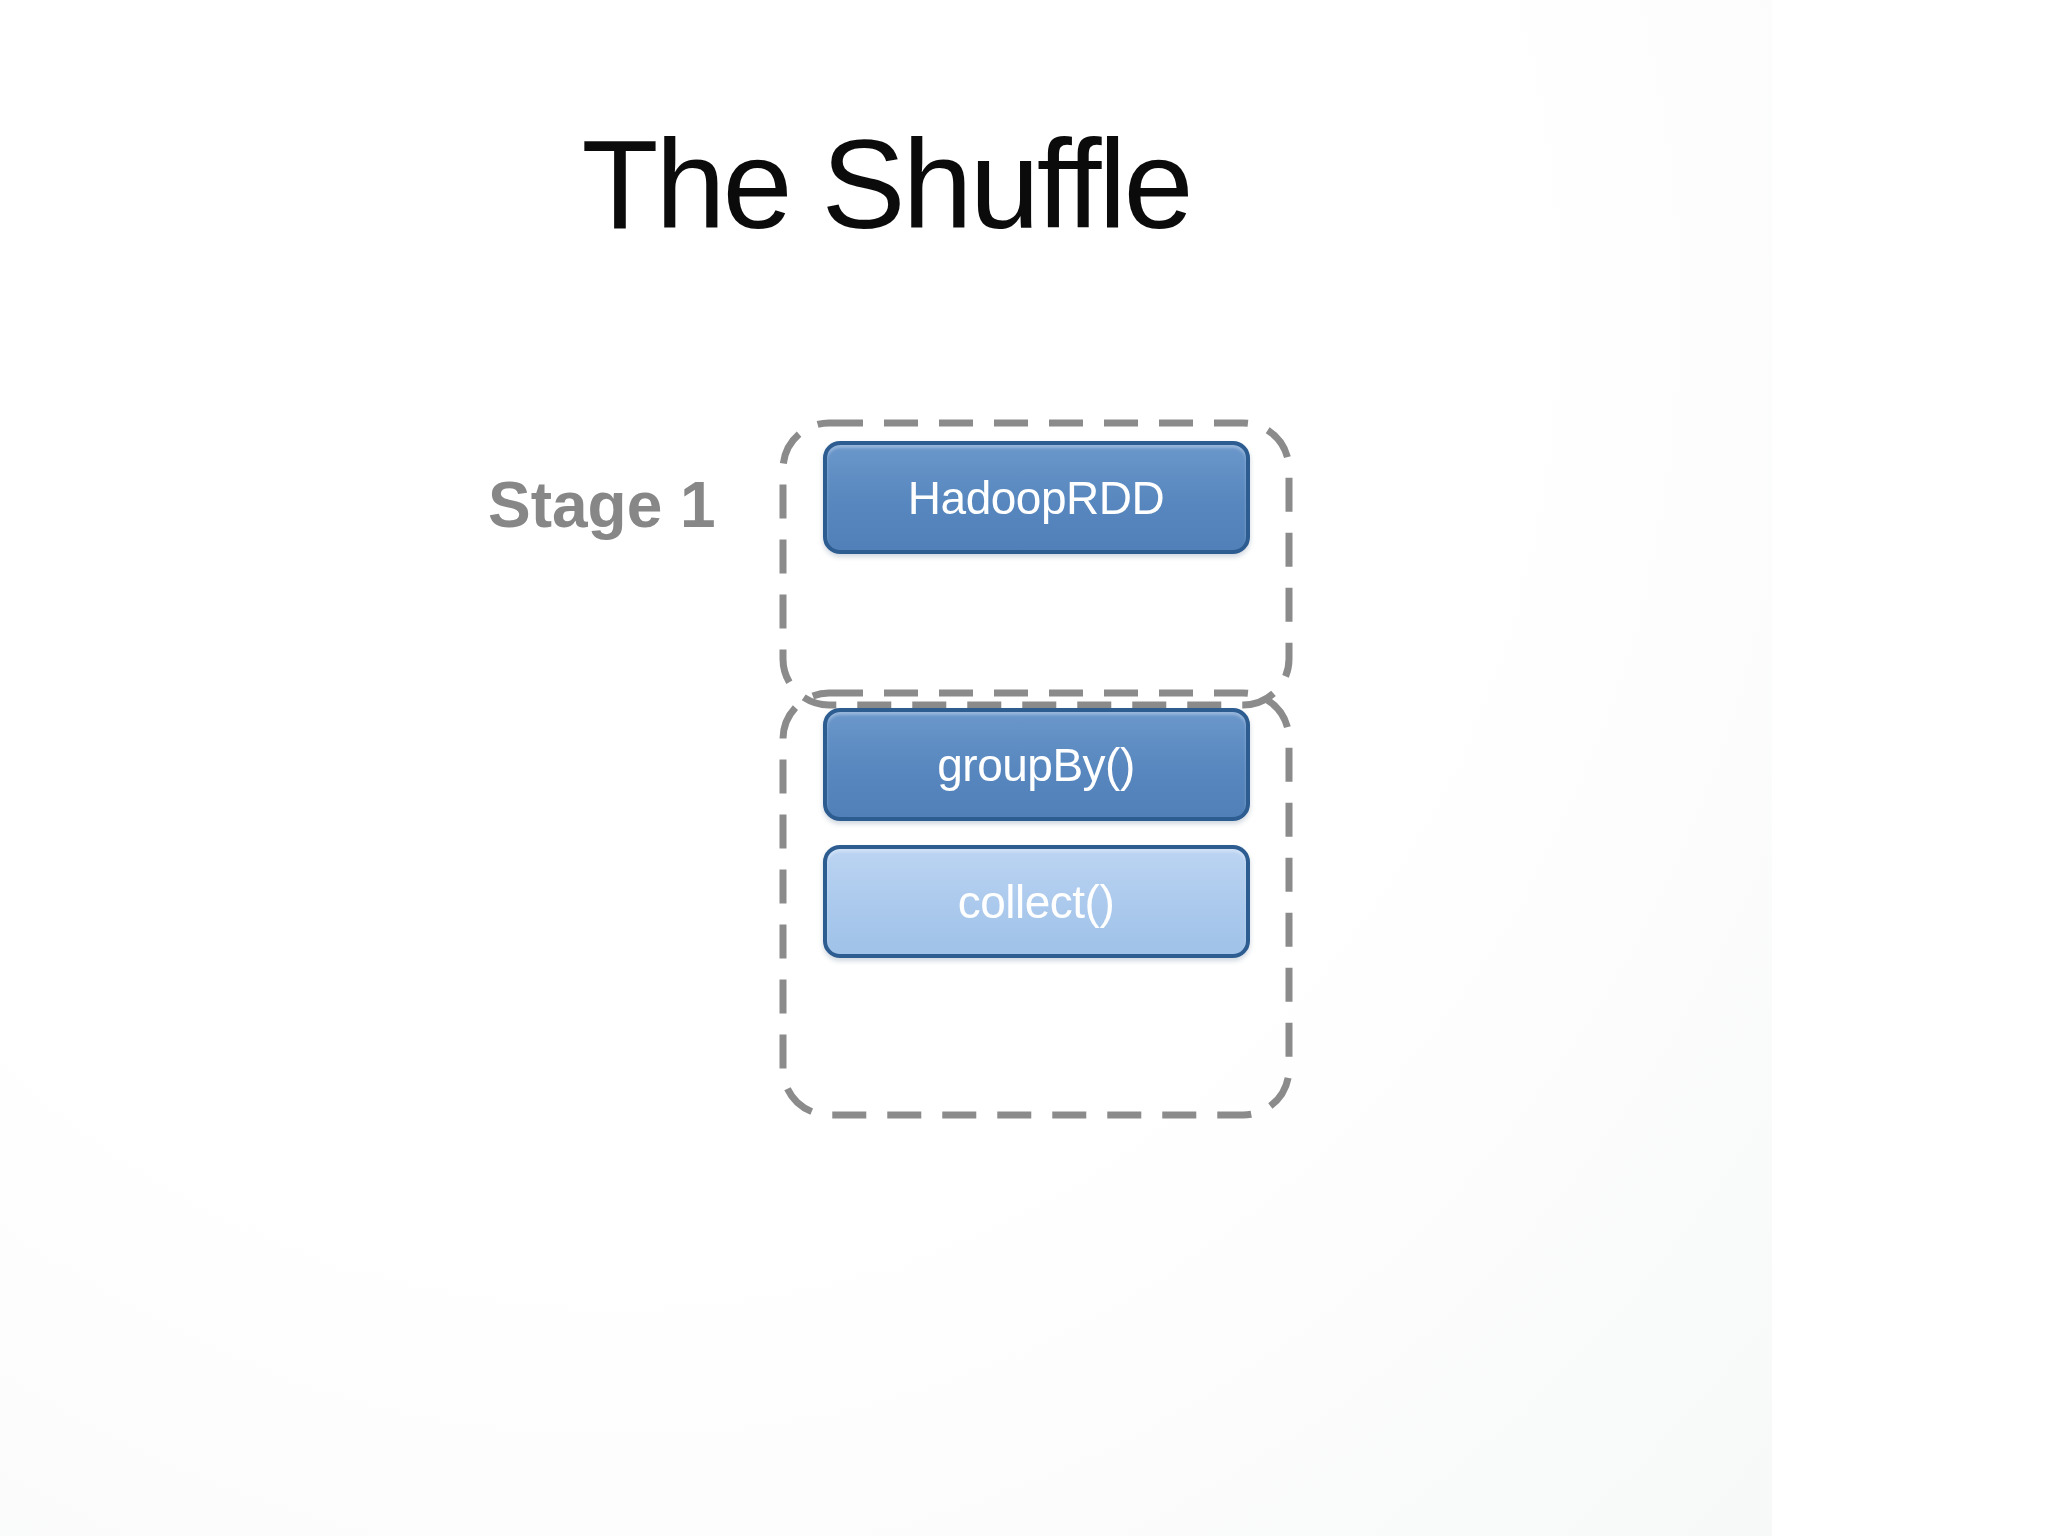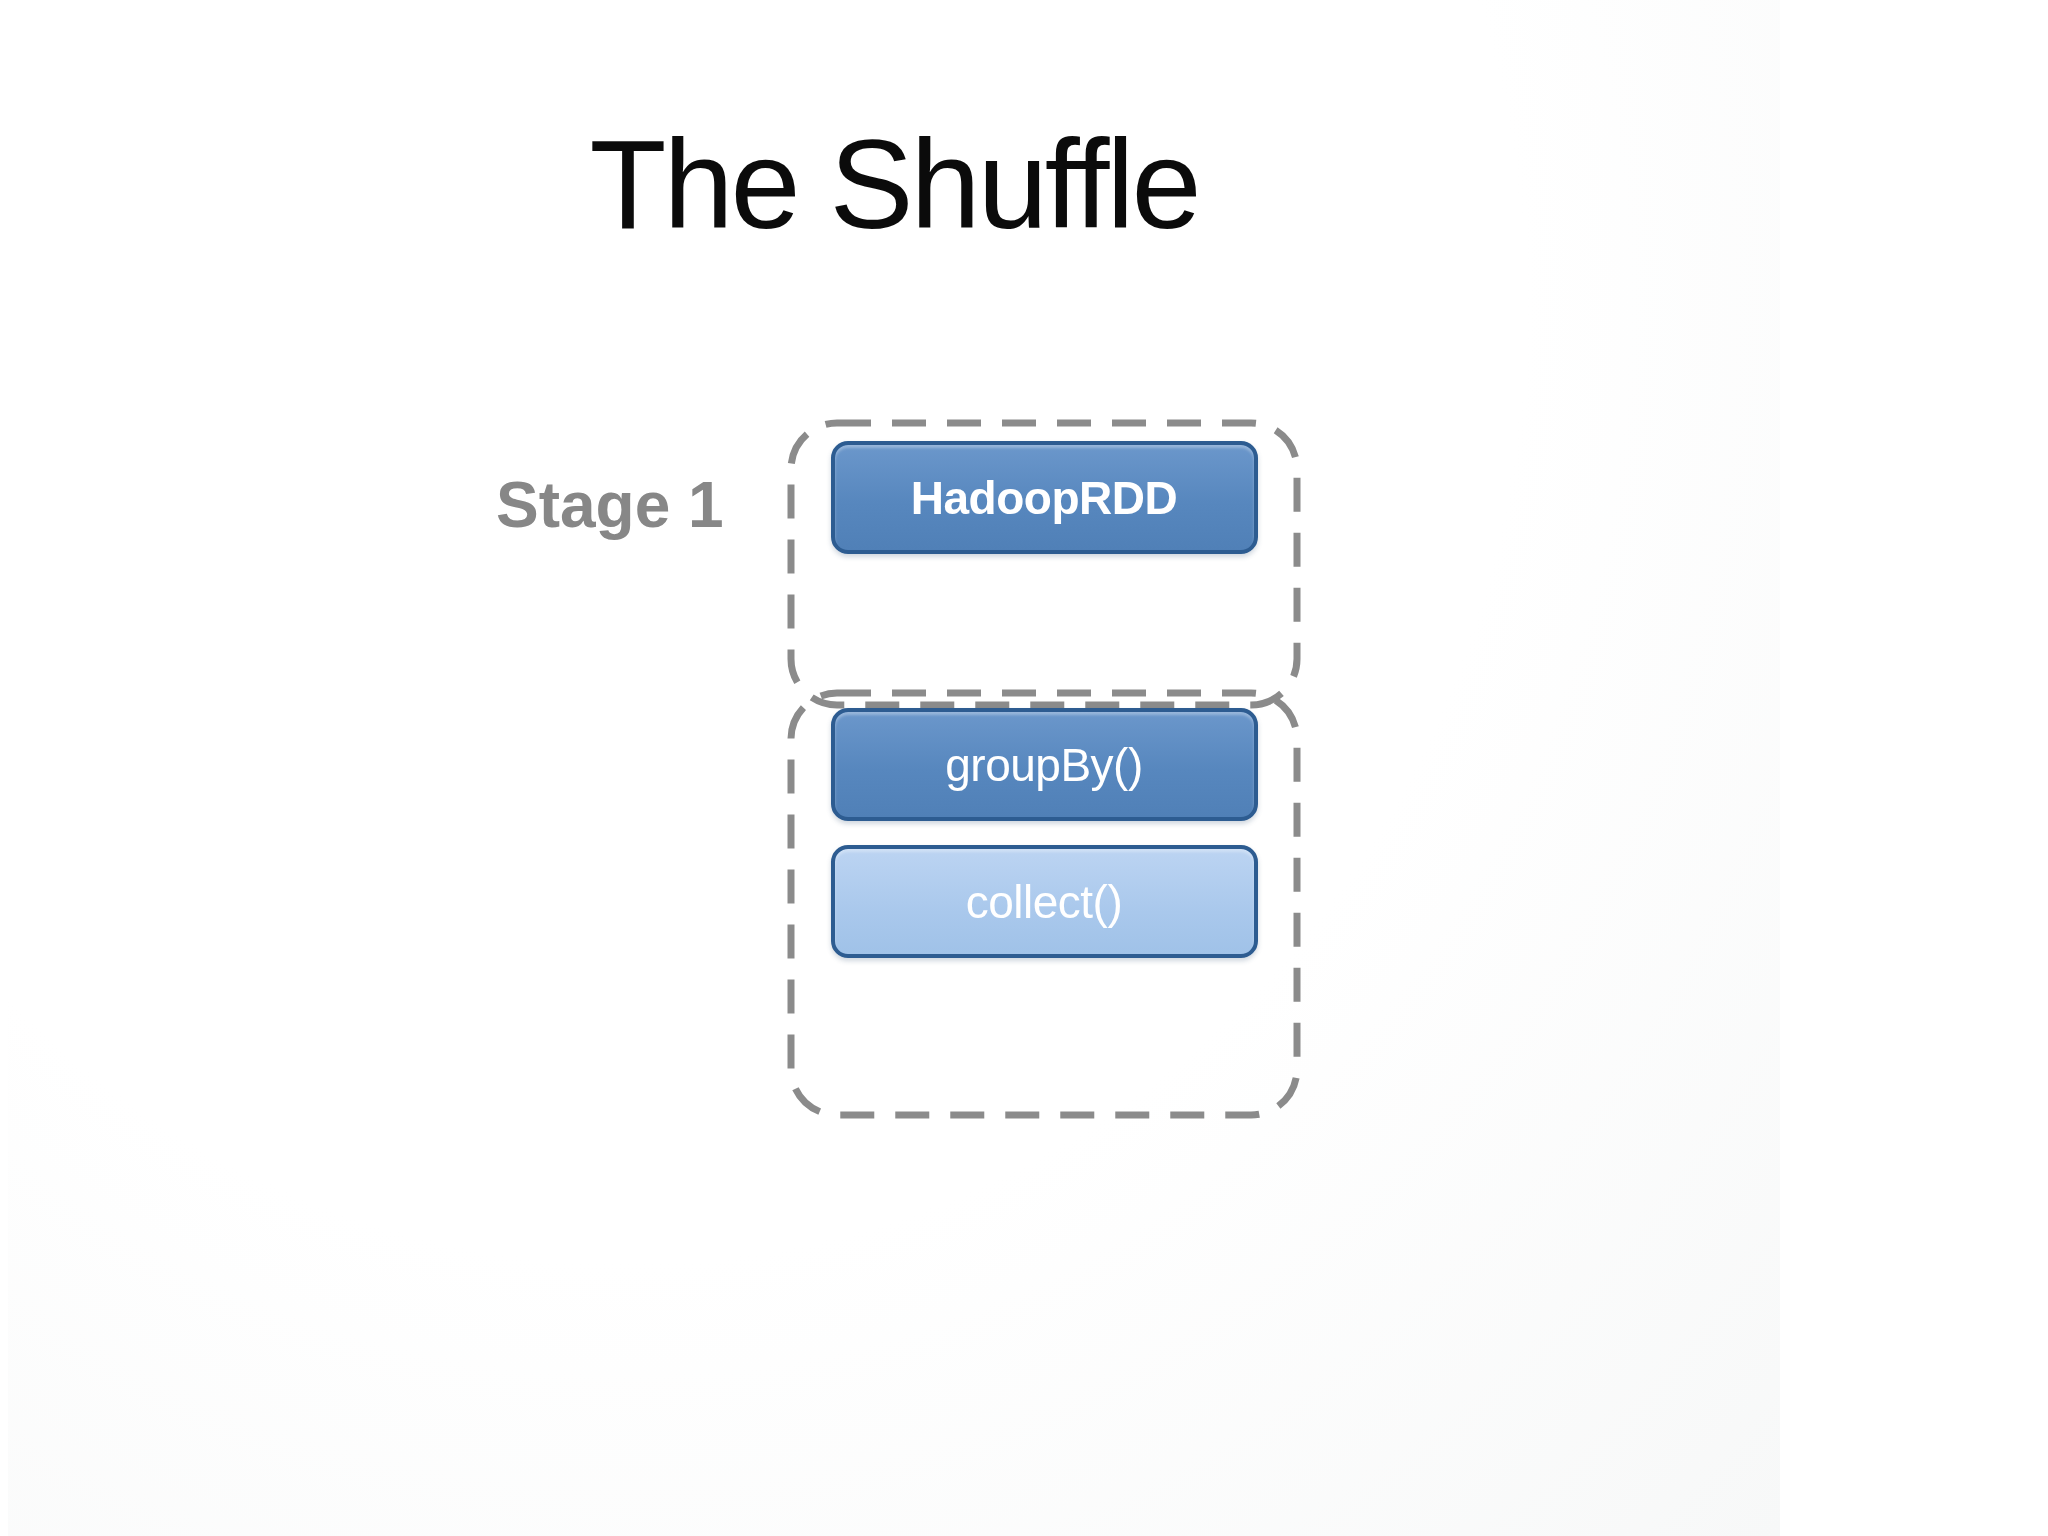--- a/index.html
+++ b/index.html
@@ -7,21 +7,20 @@
     padding: 0;
     background: #ffffff;
     font-family: "Liberation Sans", sans-serif;
   }
   .slide {
     position: relative;
     width: 1772px;
     height: 1536px;
     background: radial-gradient(ellipse at 35% 20%, #ffffff 55%, #f7f8f8 100%);
     overflow: hidden;
-    margin-left: 8px;
   }
   .title {
     position: absolute;
     top: 112px;
     left: 0;
     width: 100%;
     margin: 0;
     text-align: center;
     font-size: 126px;
     font-weight: 400;
@@ -51,21 +50,21 @@
     inset: 0;
     width: 100%;
     height: 100%;
   }
   .boxes {
     position: relative;
     display: flex;
     flex-direction: column;
     align-items: center;
   }
-  .s1 .boxes { padding-top: 23px; gap: 34px; font-weight: bold; }
+  .s1 .boxes { padding-top: 23px; gap: 34px; }
   .s2 .boxes { padding-top: 20px; gap: 24px; }
 
   .op-box {
     width: 427px;
     height: 113px;
     box-sizing: border-box;
     border: 4px solid #2d5c91;
     border-radius: 17px;
     background: linear-gradient(180deg, #6b97cb 0%, #5787be 55%, #5080b7 100%);
     color: #ffffff;

